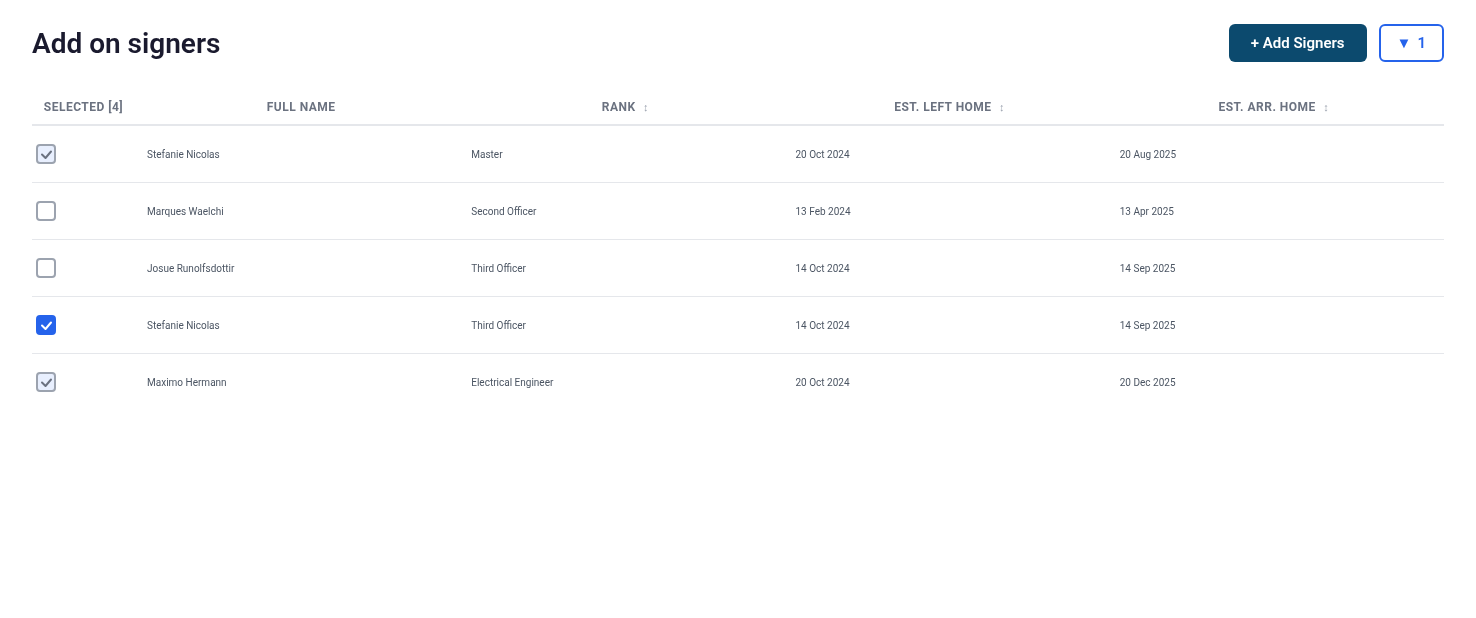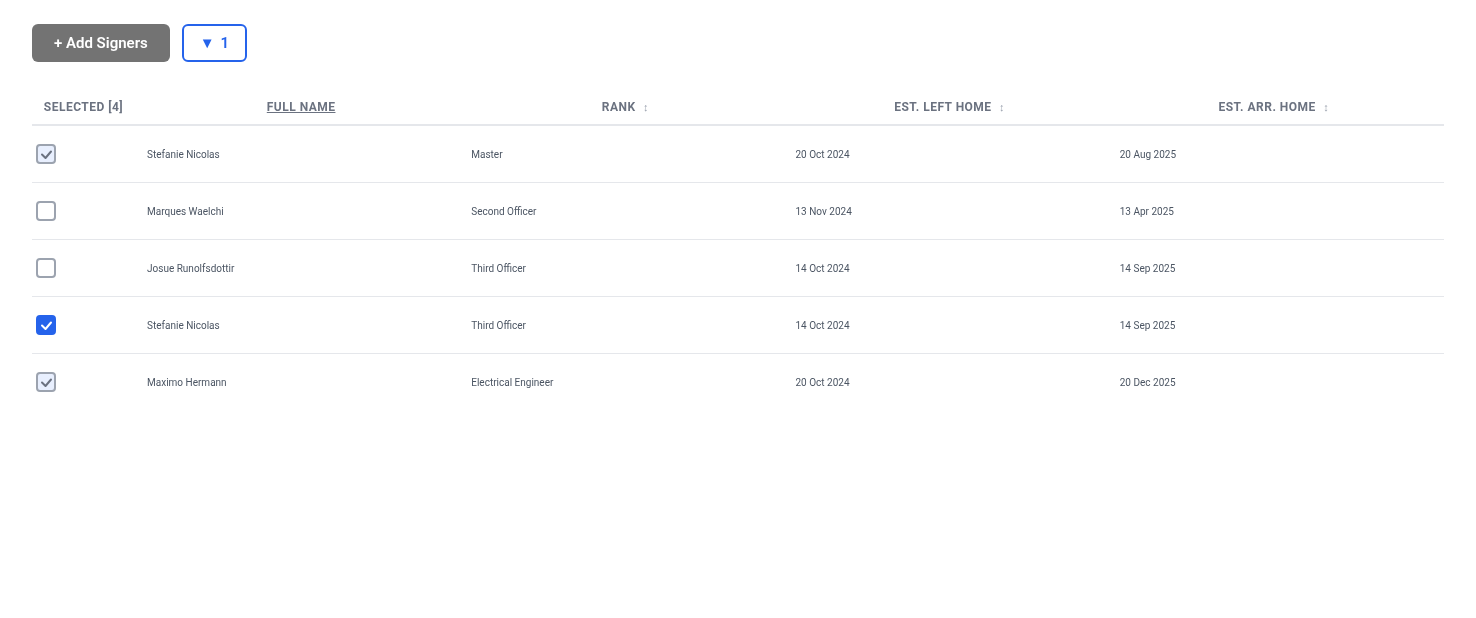--- a/index.html
+++ b/index.html
@@ -30,21 +30,21 @@
       color: #1a1a2e;
     }
 
     .header-actions {
       display: flex;
       gap: 12px;
       align-items: center;
     }
 
     .btn-add-signers {
-      background: #737373;
+      background: #0c4a6e;
       color: #fff;
       border: none;
       border-radius: 6px;
       padding: 10px 22px;
       font-size: 15px;
       font-weight: 600;
       cursor: pointer;
       display: flex;
       align-items: center;
       gap: 6px;
@@ -149,36 +149,36 @@
     .checkbox svg {
       width: 13px;
       height: 13px;
     }
 
     .col-selected {
       width: 80px;
     }
     .col-fullname {
       width: 280px;
-      text-decoration: underline;
     }
     .col-rank {
       width: 280px;
     }
     .col-left-home {
       width: 280px;
     }
     .col-arr-home {
       width: 280px;
     }
   </style>
 </head>
 <body>
 
 <div class="header">
+  <h1 class="page-title">Add on signers</h1>
   <div class="header-actions">
     <button class="btn-add-signers">+ Add Signers</button>
     <button class="btn-filter">
       <span>▼</span>
       <span>1</span>
     </button>
   </div>
 </div>
 
 <table>
@@ -221,21 +221,21 @@
         <td>20 Aug 2025</td>
       </tr>
       <tr>
         <td>
           <div class="checkbox-wrapper">
             <div class="checkbox"></div>
           </div>
         </td>
         <td>Marques Waelchi</td>
         <td>Second Officer</td>
-        <td>13 Nov 2024</td>
+        <td>13 Feb 2024</td>
         <td>13 Apr 2025</td>
       </tr>
       <tr>
         <td>
           <div class="checkbox-wrapper">
             <div class="checkbox"></div>
           </div>
         </td>
         <td>Josue Runolfsdottir</td>
         <td>Third Officer</td>

